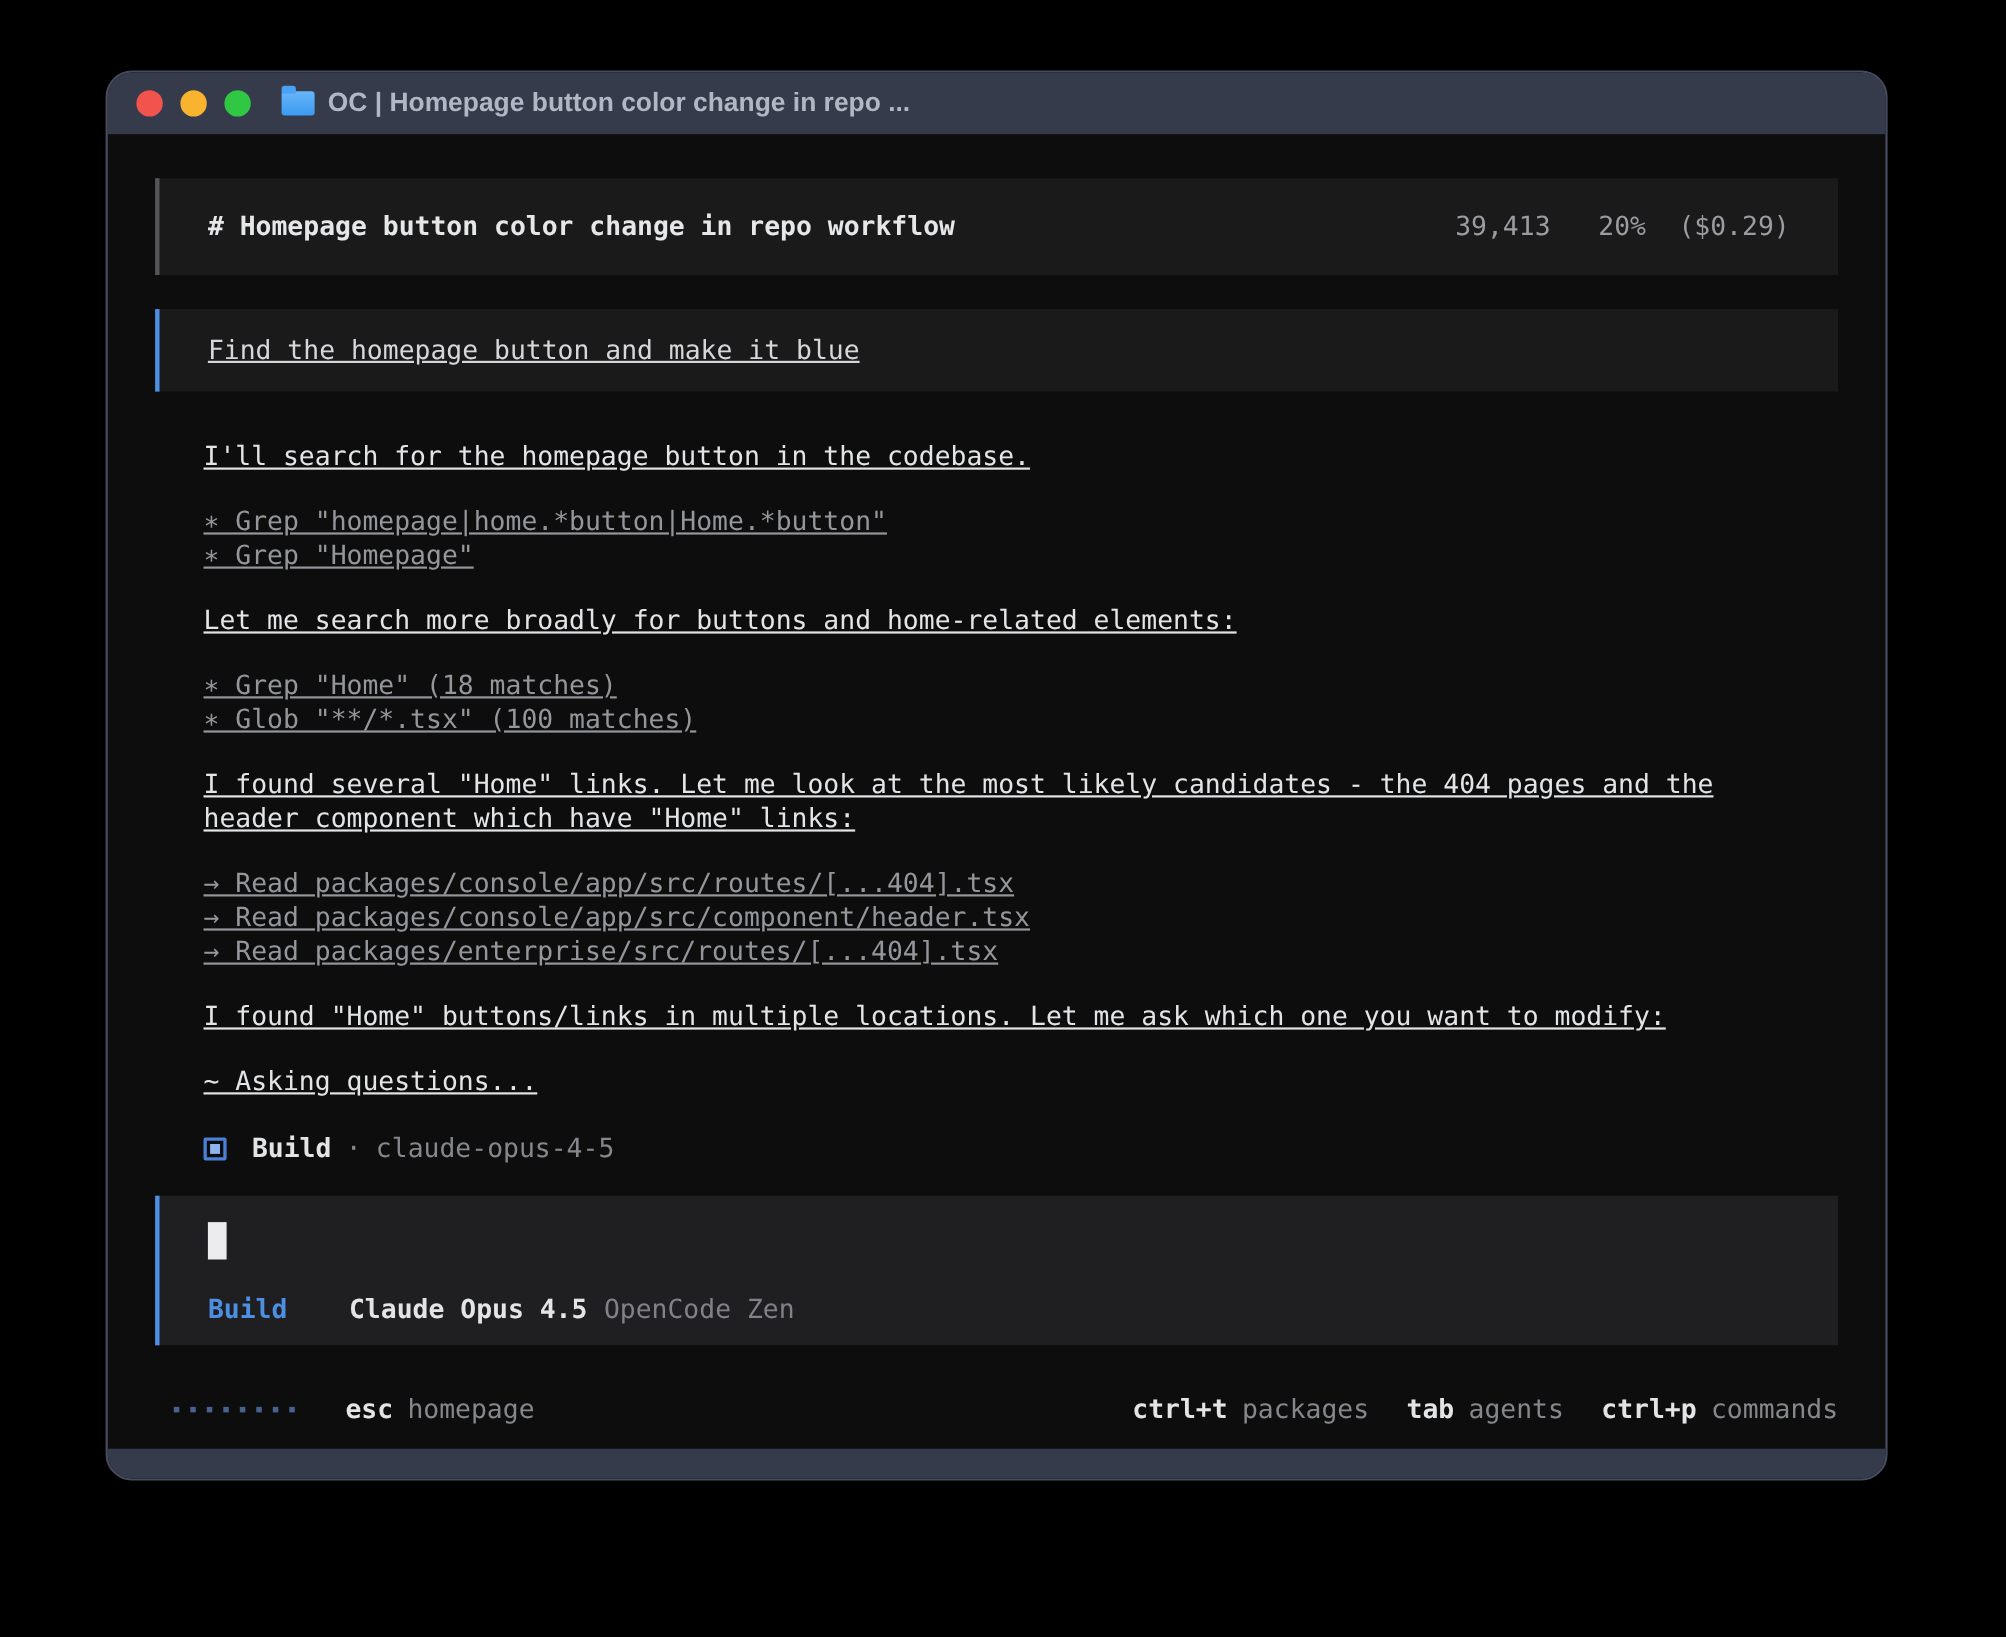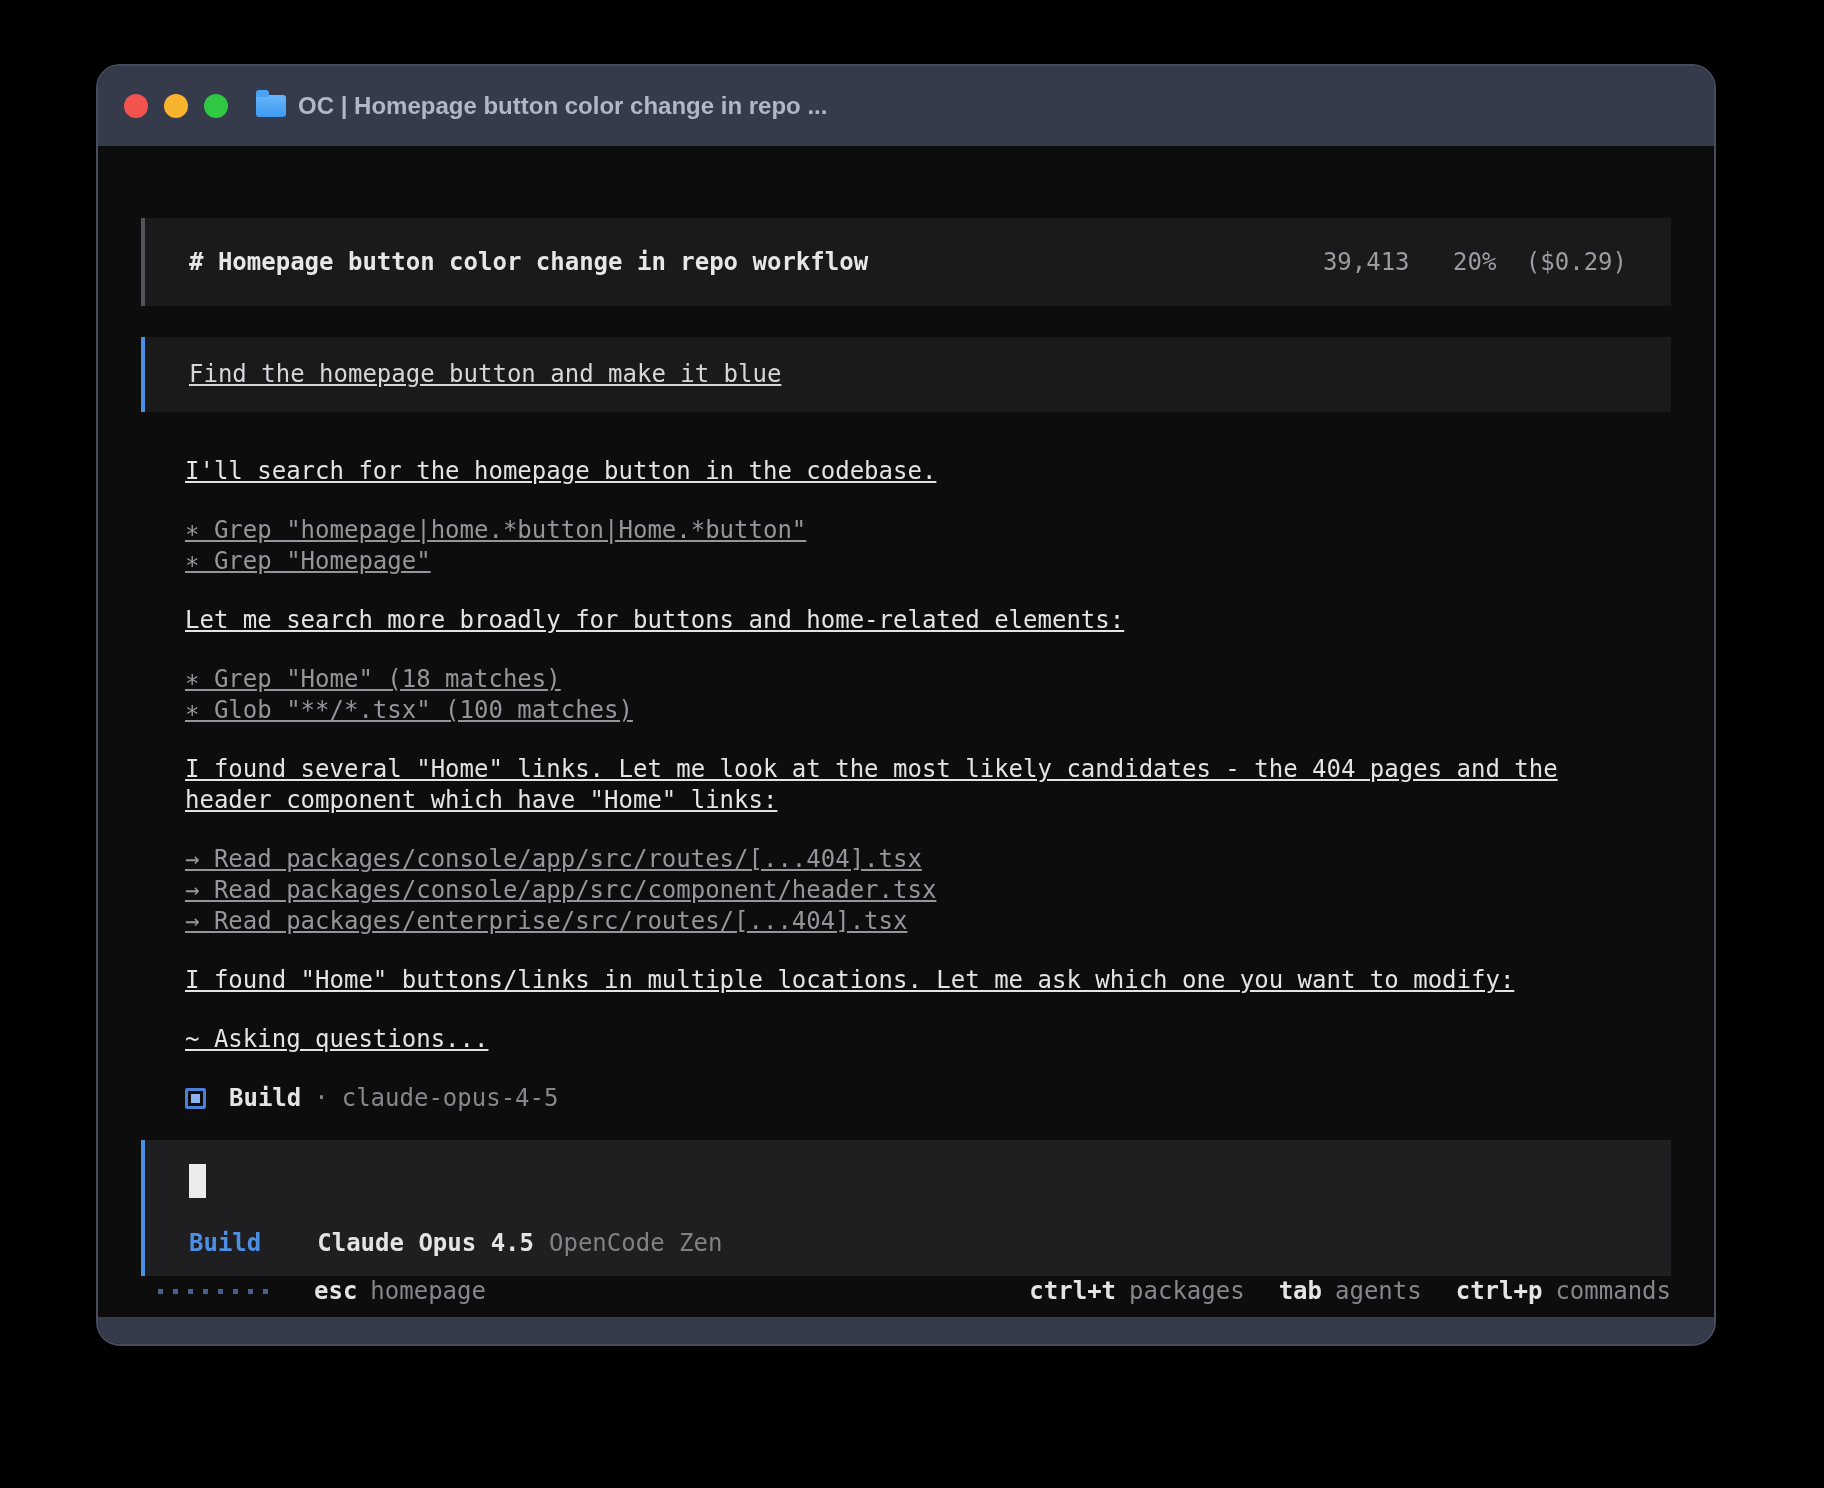--- a/index.html
+++ b/index.html
@@ -18,21 +18,21 @@
     border-radius:24px;
     box-sizing:border-box;
     overflow:hidden;
     display:flex;flex-direction:column;
   }
   
   .titlebar{
     height:56px;flex:0 0 56px;
     background:#363b4b;
     display:flex;align-items:center;
-    padding:12px 26px;
+    padding:0 26px;
   }
   .traffic{width:24px;height:24px;border-radius:50%;margin-right:16px;flex:0 0 auto;}
   .traffic.red{background:#f2544d;}
   .traffic.yellow{background:#f8b42e;}
   .traffic.green{background:#30c743;}
   .folder-icon{
     width:30px;height:22px;position:relative;margin:0 12px 0 12px;flex:0 0 auto;
     background:linear-gradient(#67b6f8,#3d9af2);
     border-radius:3px;
   }
@@ -42,21 +42,21 @@
   }
   .window-title{
     font-family:"Liberation Sans",sans-serif;
     font-weight:700;font-size:24px;color:#b1b7c5;
     white-space:nowrap;
   }
   
   .content{
     flex:1 1 auto;min-height:0;
     display:flex;flex-direction:column;
-    padding:72px 43px 20px 43px;
+    padding:40px 43px 20px 43px;
     font-size:24px;line-height:31px;
   }
   .panel{
     background:#1a1a1b;
     border-left:4px solid #54555a;
     box-sizing:border-box;
   }
   .header-panel{
     height:88px;flex:0 0 88px;
     display:flex;align-items:center;justify-content:space-between;

